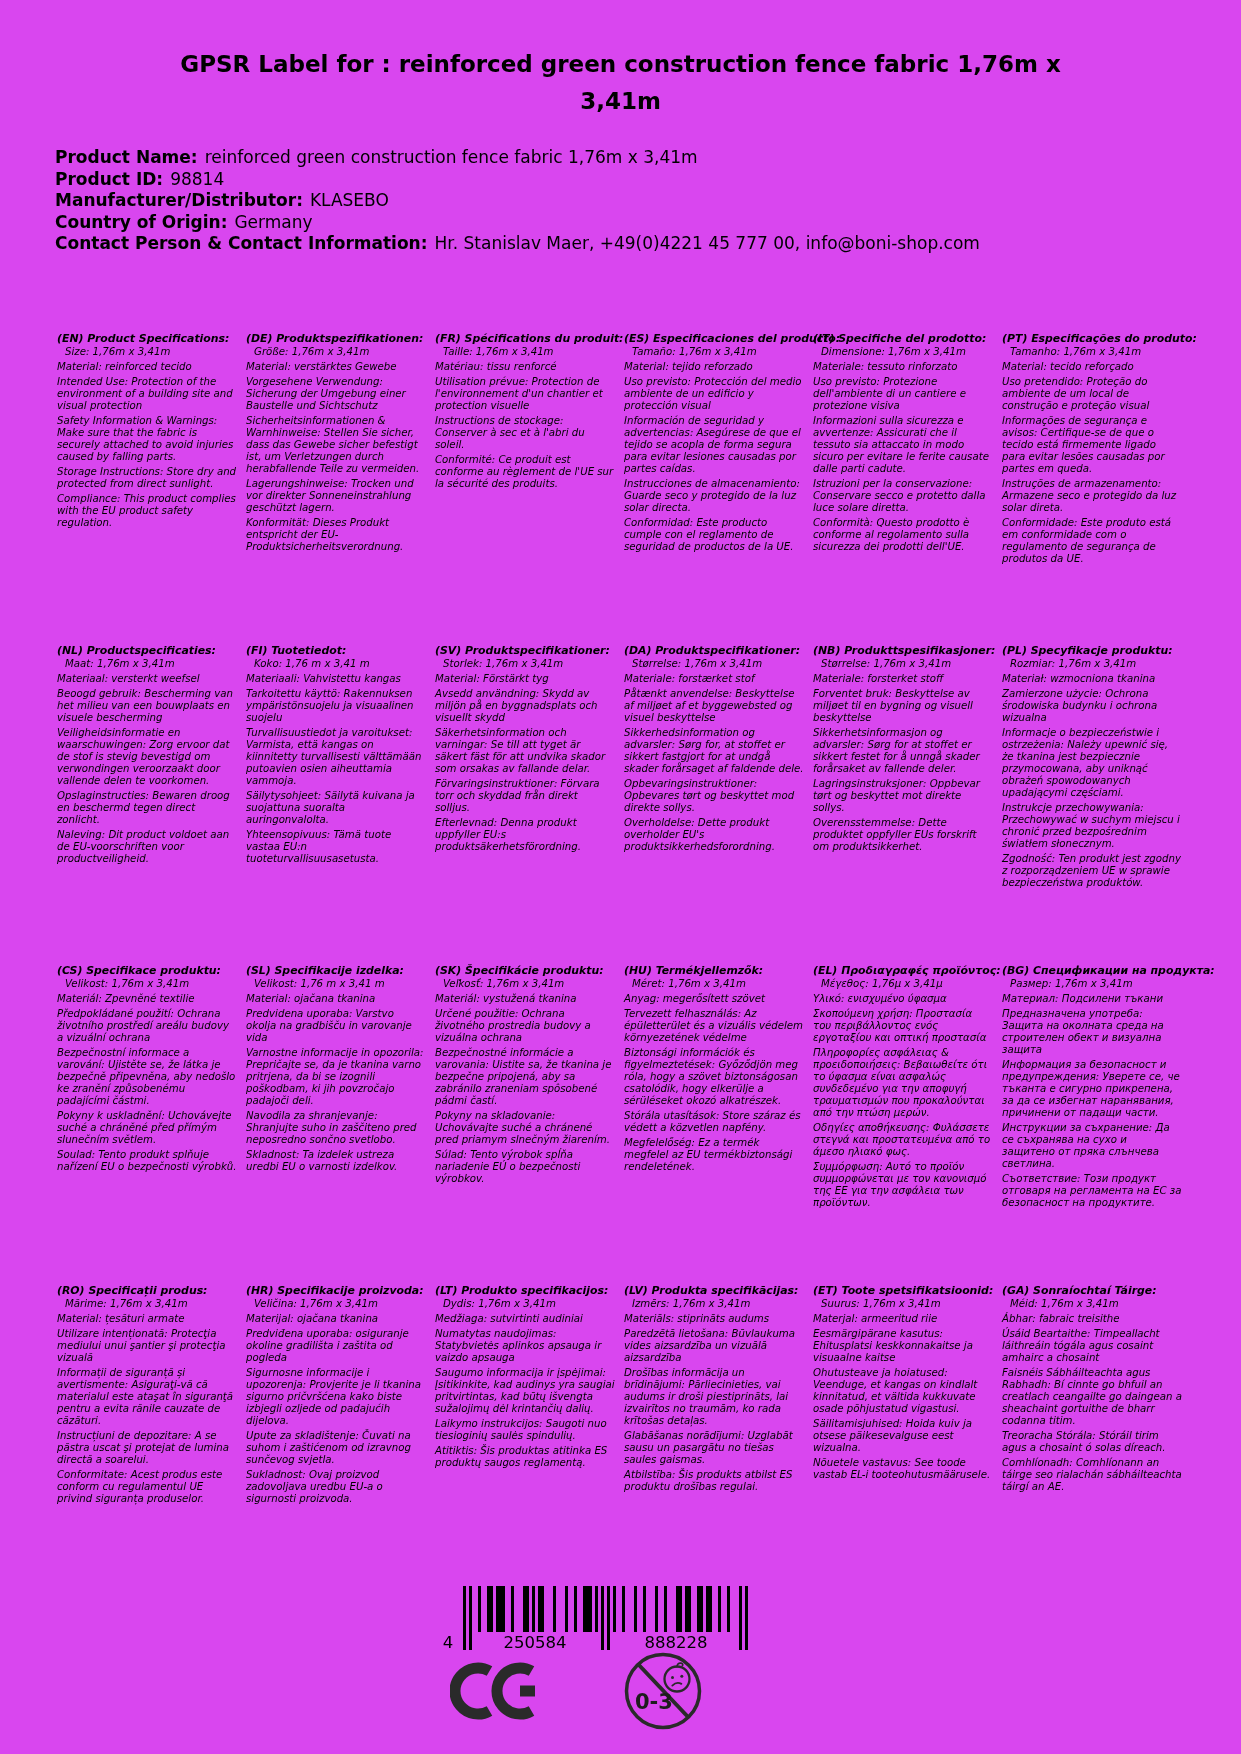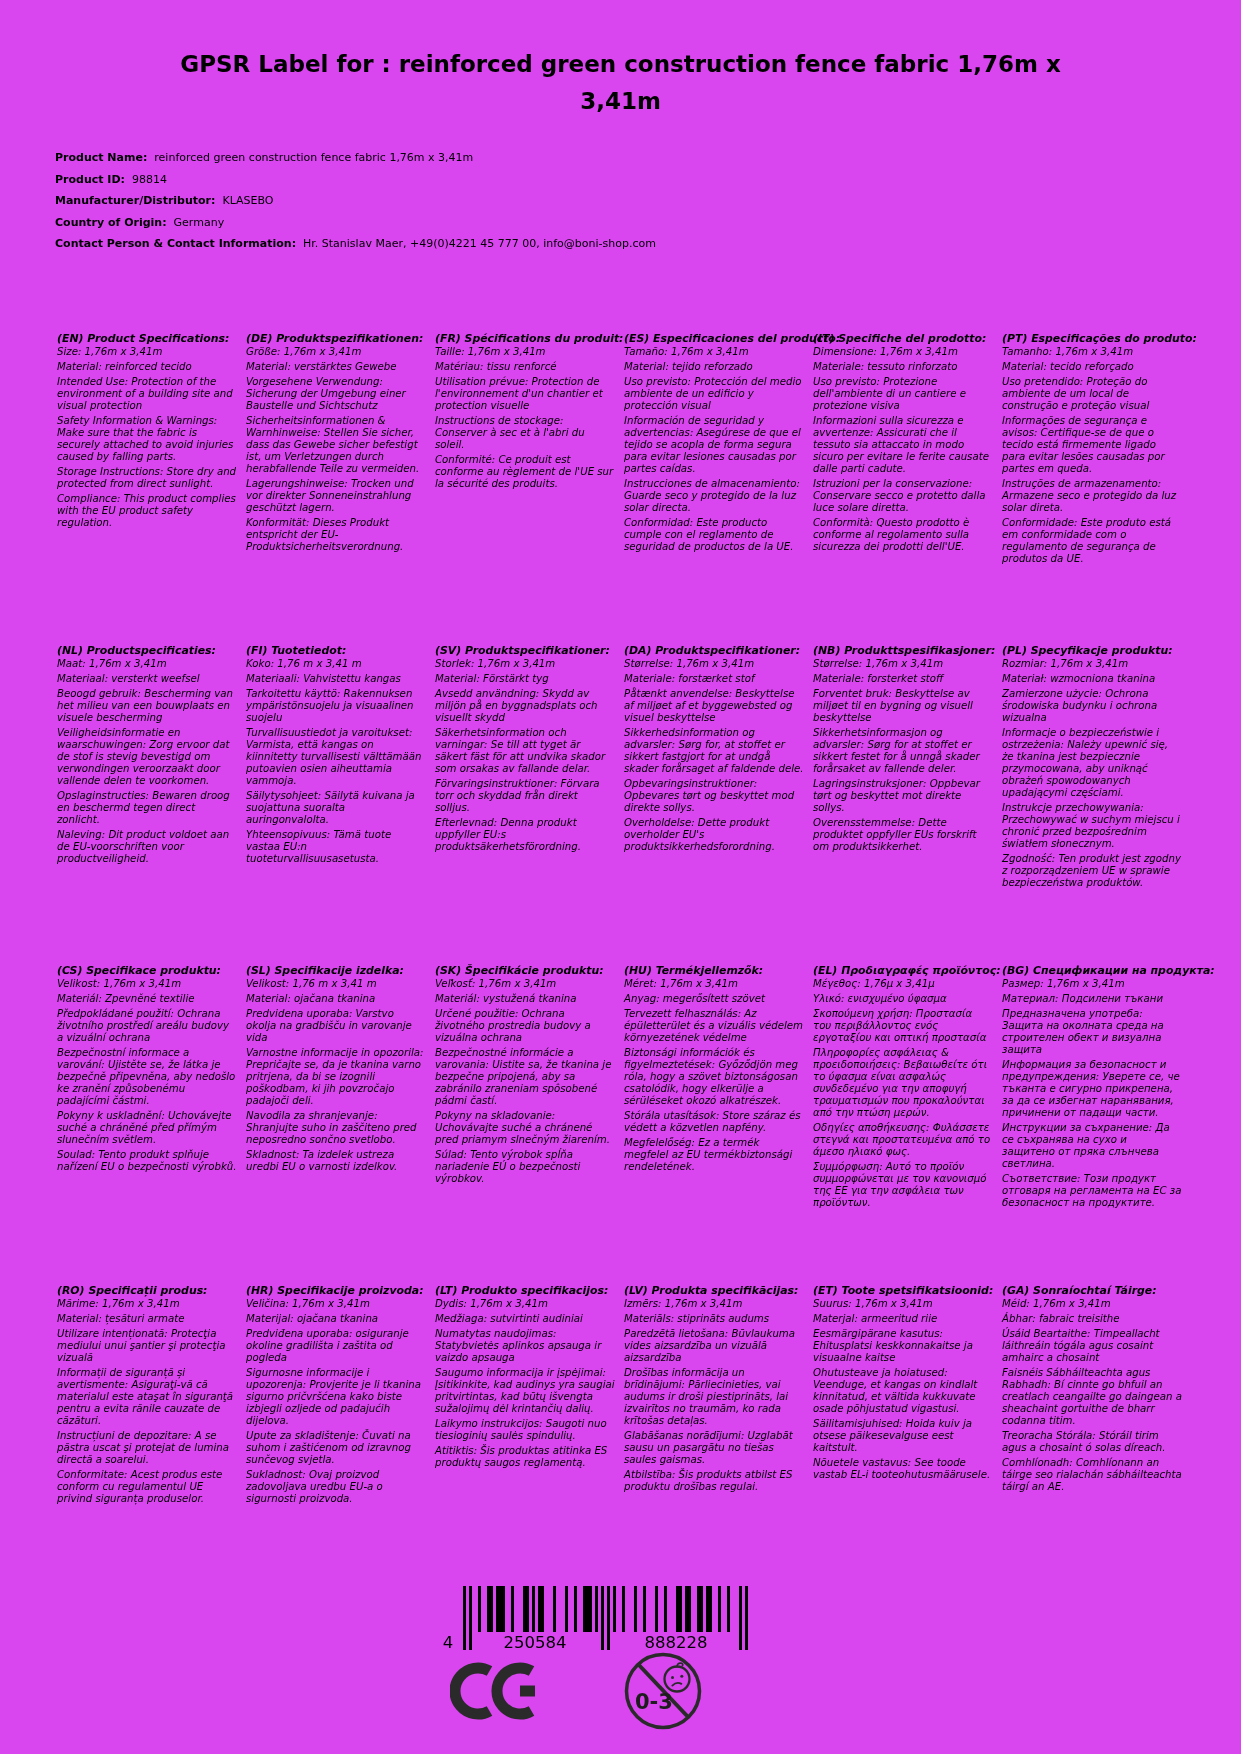--- a/index.html
+++ b/index.html
@@ -17,21 +17,21 @@
     top:46px;left:0;right:0;
     padding:0 140px;
     text-align:center;
     font-size:23px;
     font-weight:bold;
     line-height:37px;
   }
   .product-info{
     position:absolute;
     left:55px;top:147px;
-    font-size:11px;
+    font-size:17px;
     line-height:21.5px;
     width:1140px;
   }
   .pi-label{font-weight:bold;margin-right:7px;}
   .pi-value{font-weight:normal;}
   .spec-grid{
     position:absolute;
     left:57px;top:333px;
     display:grid;
     grid-template-columns:repeat(6,180px);
@@ -45,21 +45,21 @@
     line-height:12px;
     align-self:start;
   }
   .spec-heading{
     font-size:10.9px;
     font-weight:bold;
     white-space:nowrap;
     margin-bottom:1px;
   }
   .para{margin-top:3px;}
-  .para:first-child{margin-top:0;}
+  .para:first-child{margin-top:0;margin-left:8px;}
   .barcode{position:absolute;left:436px;top:1586px;}
   .barcode svg{display:block;}
   .barcode rect{fill:#000;}
   .bc-digit{
     font-family:"DejaVu Sans",sans-serif;
     font-size:16.5px;
     fill:#000;
   }
   .ce{position:absolute;left:450px;top:1661px;}
   .age{position:absolute;left:622px;top:1650px;text-align:right;}
@@ -354,21 +354,21 @@
         </div>
   </div>
 
   <div class="spec-block">
     <div class="spec-heading">(ET) Toote spetsifikatsioonid:</div>
     <div class="spec-paras">
           <div class="para">Suurus: 1,76m x 3,41m</div>
           <div class="para">Materjal: armeeritud riie</div>
           <div class="para">Eesmärgipärane kasutus: Ehitusplatsi keskkonnakaitse ja visuaalne kaitse</div>
           <div class="para">Ohutusteave ja hoiatused: Veenduge, et kangas on kindlalt kinnitatud, et vältida kukkuvate osade põhjustatud vigastusi.</div>
-          <div class="para">Säilitamisjuhised: Hoida kuiv ja otsese päikesevalguse eest kaitstult.</div>
+          <div class="para">Säilitamisjuhised: Hoida kuiv ja otsese päikesevalguse eest wizualna.</div>
           <div class="para">Nõuetele vastavus: See toode vastab EL-i tooteohutusmäärusele.</div>
         </div>
   </div>
 
   <div class="spec-block">
     <div class="spec-heading">(GA) Sonraíochtaí Táirge:</div>
     <div class="spec-paras">
           <div class="para">Méid: 1,76m x 3,41m</div>
           <div class="para">Ábhar: fabraic treisithe</div>
           <div class="para">Úsáid Beartaithe: Timpeallacht láithreáin tógála agus cosaint amhairc a chosaint</div>

